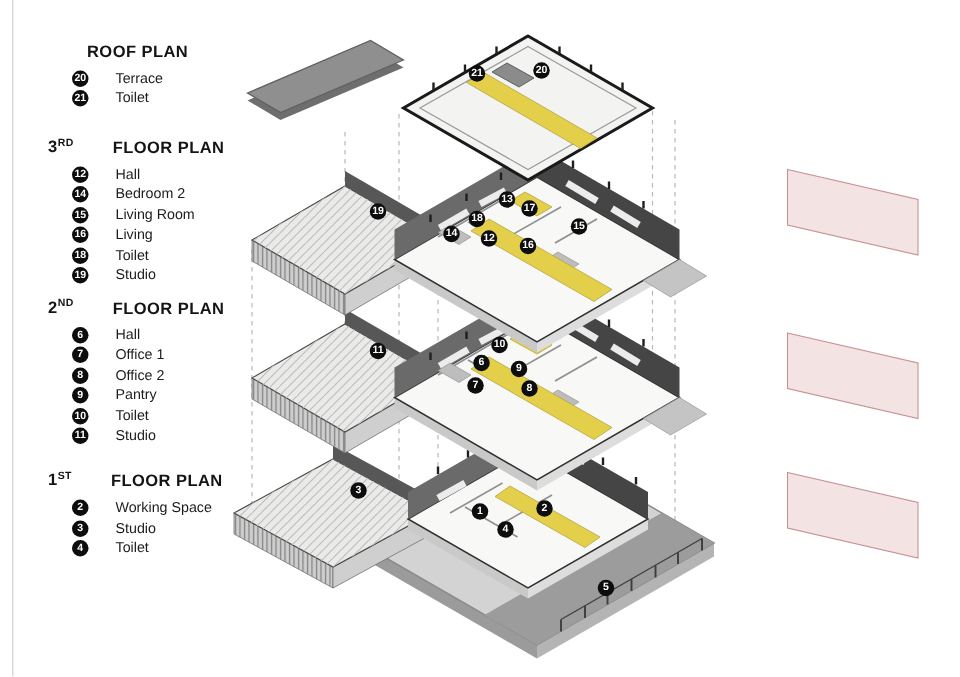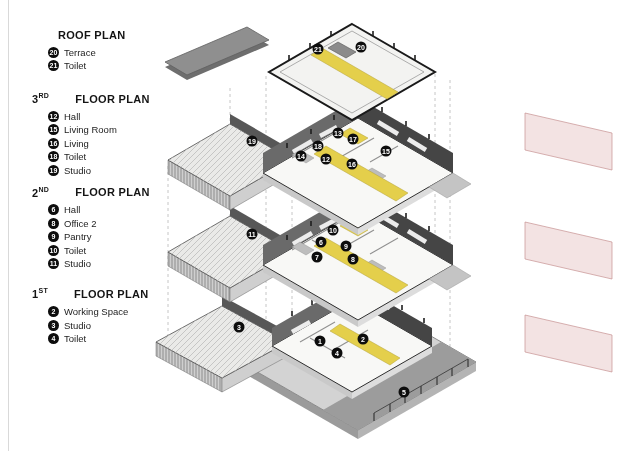--- a/index.html
+++ b/index.html
@@ -14,21 +14,21 @@
   .sidebar { position:absolute; left:32px; top:26px; width:122px; z-index:5; }
   .section { margin-bottom:19px; }
   .section.s2 { margin-bottom:8px; }
   .section.s3 { margin-bottom:16px; }
   .section h3 {
     font-size:11px; line-height:12px; font-weight:bold; color:#141414;
     letter-spacing:.3px; margin-bottom:6px;
   }
   .section h3 sup { font-size:7px; }
   .section h3 .rest { margin-left:2px;padding-left:24px; }
-  .legend-item { display:flex; align-items:center; gap:5px; margin-bottom:2.5px;padding-left:16px; }
+  .legend-item { display:flex; align-items:center; gap:18px; margin-bottom:2.5px;padding-left:16px; }
   .badge {
     flex:0 0 11px; width:11px; height:11px; border-radius:50%;
     background:#0d0d0d; color:#ffffff; font-size:7px; line-height:11px;
     text-align:center; font-weight:bold;
   }
   .lbl { font-size:9.5px; color:#1c1c1c; white-space:nowrap; }
 
   
   .drawing { position:absolute; left:0; top:0; z-index:1; }
   .badges-layer { position:absolute; inset:0; z-index:3; pointer-events:none; }
@@ -280,20 +280,24 @@
   </div>
 
   <div class="section s2">
     <h3><span>3</span><sup>RD</sup><span class="rest">FLOOR PLAN</span></h3>
     <div class="items">
       <div class="legend-item">
           <span class="badge"><span>12</span></span>
           <span class="lbl">Hall</span>
         </div>
         <div class="legend-item">
+          <span class="badge"><span>14</span></span>
+          <span class="lbl">Bedroom 2</span>
+        </div>
+        <div class="legend-item">
           <span class="badge"><span>15</span></span>
           <span class="lbl">Living Room</span>
         </div>
         <div class="legend-item">
           <span class="badge"><span>16</span></span>
           <span class="lbl">Living</span>
         </div>
         <div class="legend-item">
           <span class="badge"><span>18</span></span>
           <span class="lbl">Toilet</span>
@@ -306,20 +310,24 @@
   </div>
 
   <div class="section s3">
     <h3><span>2</span><sup>ND</sup><span class="rest">FLOOR PLAN</span></h3>
     <div class="items">
       <div class="legend-item">
           <span class="badge"><span>6</span></span>
           <span class="lbl">Hall</span>
         </div>
         <div class="legend-item">
+          <span class="badge"><span>7</span></span>
+          <span class="lbl">Office 1</span>
+        </div>
+        <div class="legend-item">
           <span class="badge"><span>8</span></span>
           <span class="lbl">Office 2</span>
         </div>
         <div class="legend-item">
           <span class="badge"><span>9</span></span>
           <span class="lbl">Pantry</span>
         </div>
         <div class="legend-item">
           <span class="badge"><span>10</span></span>
           <span class="lbl">Toilet</span>

